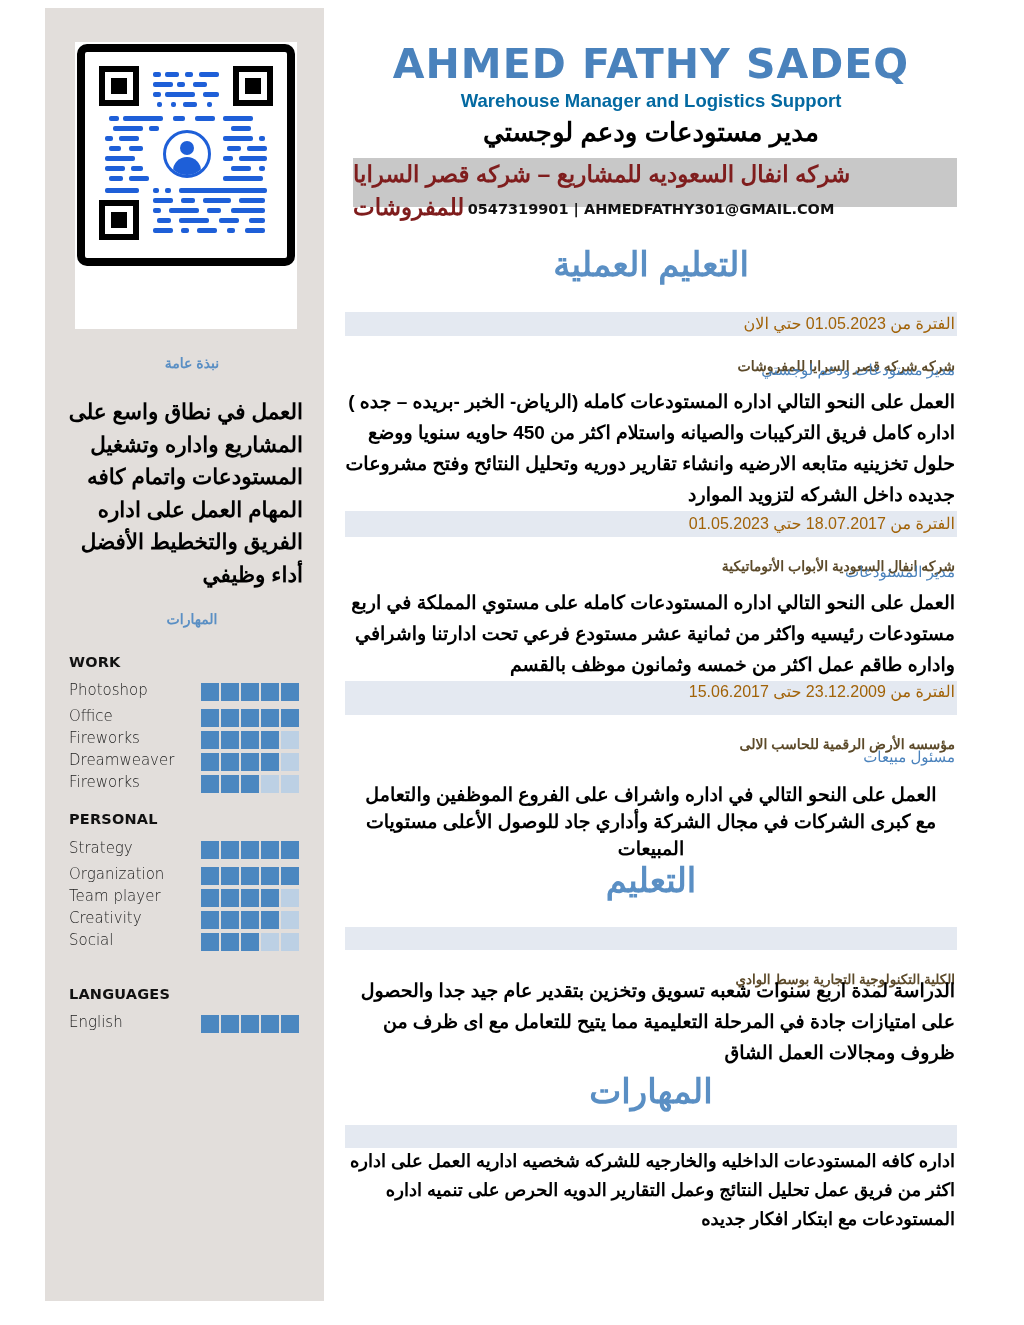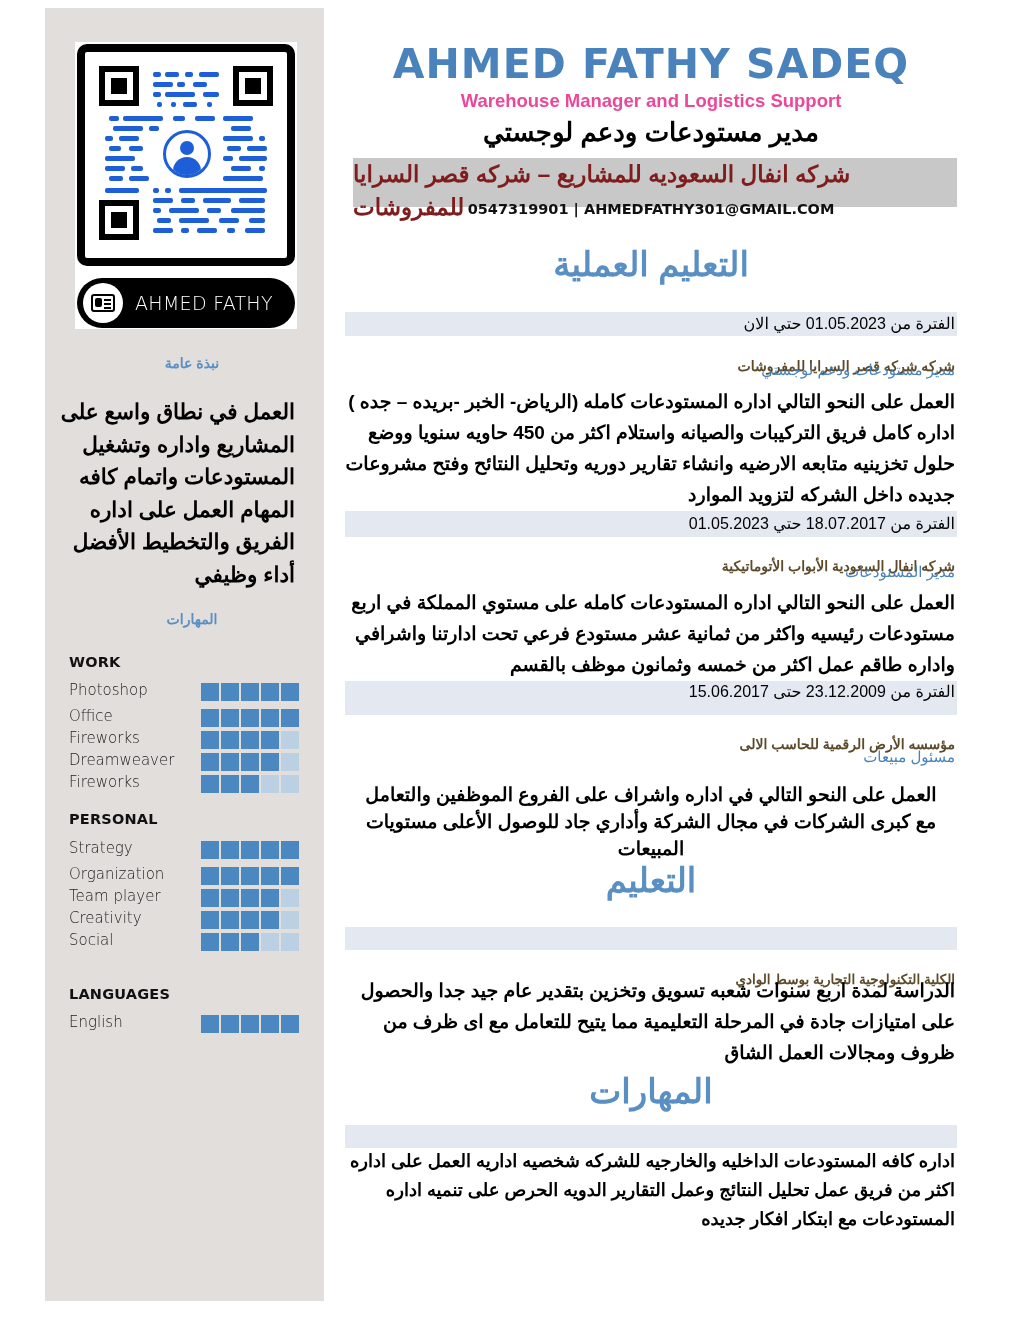--- a/index.html
+++ b/index.html
@@ -45,21 +45,21 @@
   }
   .id-card::before { content: ""; position: absolute; left: 2px; top: 2px; width: 7px; height: 9px; background: #000; border-radius: 2px; }
   .id-card::after { content: ""; position: absolute; right: 2px; top: 3px; width: 7px; height: 1.5px; background: #000; box-shadow: 0 4px 0 #000, 0 8px 0 #000; }
   .qr-name-text { color: #fff; font-size: 19px; margin-left: 12px; letter-spacing: 0.3px; font-family: "DejaVu Sans", sans-serif; font-weight: 300; }
 
   .side-heading {
     position: absolute; left: 0; width: 294px; text-align: center;
     color: #5a8fc4; font-size: 14px; font-weight: bold;
   }
   .profile-text {
-    position: absolute; left: 12px; top: 388px; width: 238px;
+    position: absolute; left: 20px; top: 388px; width: 238px;
     direction: rtl; text-align: right; font-size: 21.5px; font-weight: bold; line-height: 32.5px; color: #000;
   }
   .skill-group-title {
     position: absolute; left: 24px; font-family: "DejaVu Sans", sans-serif; font-weight: bold;
     font-size: 14.5px; color: #111; letter-spacing: 0.2px;
   }
   .skill-row { position: absolute; left: 24px; width: 232px; height: 22px; }
   .skill-label {
     position: absolute; left: 0; top: 0; font-family: "DejaVu Sans", sans-serif; font-size: 15px;
     color: #222; font-weight: 300;
@@ -69,41 +69,41 @@
   .skill-box.off { background: #bcd0e4; }
 
   
   .main { position: absolute; left: 345px; top: 0; width: 612px; }
   .name {
     position: absolute; left: 0; top: 40px; width: 612px; text-align: center;
     font-family: "DejaVu Sans", sans-serif; font-weight: bold; font-size: 41px; color: #4a82bc; letter-spacing: 1px;
   }
   .subtitle {
     position: absolute; left: 0; top: 90px; width: 612px; text-align: center;
-    font-size: 18.5px; font-weight: bold; color: #ec4899;
+    font-size: 18.5px; font-weight: bold; color: #0369a1;
   }
   .ar-title {
     position: absolute; left: 0; top: 117px; width: 612px; text-align: center; direction: rtl;
     font-size: 26px; font-weight: bold; color: #000;
   }
   .company-band {
     position: absolute; left: 8px; top: 158px; width: 604px; height: 49px;
     background: #c8c8c8; direction: rtl; text-align: left; font-size: 23px; font-weight: bold; color: #7f1d1d; line-height: 33px;
   }
   .contact {
     position: absolute; left: 0; top: 201px; width: 612px; text-align: center;
     font-family: "DejaVu Sans", sans-serif; font-size: 14.5px; font-weight: bold; color: #111;
   }
   .section-title {
     position: absolute; left: 0; width: 612px; text-align: center; direction: rtl;
     font-size: 34px; color: #5a8fc4;
   }
   .band {
     position: absolute; left: 0; width: 612px; background: #e4e9f1; direction: rtl; text-align: right;
-    font-size: 16px; color: #000000; padding-right: 2px;
+    font-size: 16px; color: #a16207; padding-right: 2px;
   }
   .company {
     position: absolute; left: 0; width: 612px; direction: rtl; text-align: right;
     font-size: 14px; font-weight: bold; color: #5c4a2a; padding-right: 2px; margin-top: 20px;
   }
   .role {
     position: absolute; left: 0; width: 612px; direction: rtl; text-align: right;
     font-size: 15px; color: #4a82bc; padding-right: 2px;
   }
   .desc {
@@ -184,26 +184,20 @@
             <rect x="94" y="158" width="20" height="5" rx="2"></rect>
             <rect x="124" y="158" width="8" height="5" rx="2"></rect>
             <rect x="142" y="158" width="20" height="5" rx="2"></rect>
         </g>
       </svg>
       <div class="qr-avatar">
         <div class="head"></div>
           <div class="body"></div>
       </div>
     </div>
-    <div class="qr-name-pill">
-      <div class="id-badge">
-          <div class="id-card"></div>
-        </div>
-      <span class="qr-name-text">AHMED FATHY</span>
-    </div>
   </div>
 
   <div class="side-heading" style="top:347px">نبذة عامة</div>
   <div class="profile-text">العمل في نطاق واسع على المشاريع واداره وتشغيل المستودعات واتمام كافه المهام العمل على اداره الفريق والتخطيط الأفضل أداء وظيفي</div>
 
   <div class="side-heading" style="top:603px">المهارات</div>
 
   <div class="skill-group-title" style="top:646px">WORK</div>
   <div class="skill-row" style="top:673px">
     <span class="skill-label">Photoshop</span>

